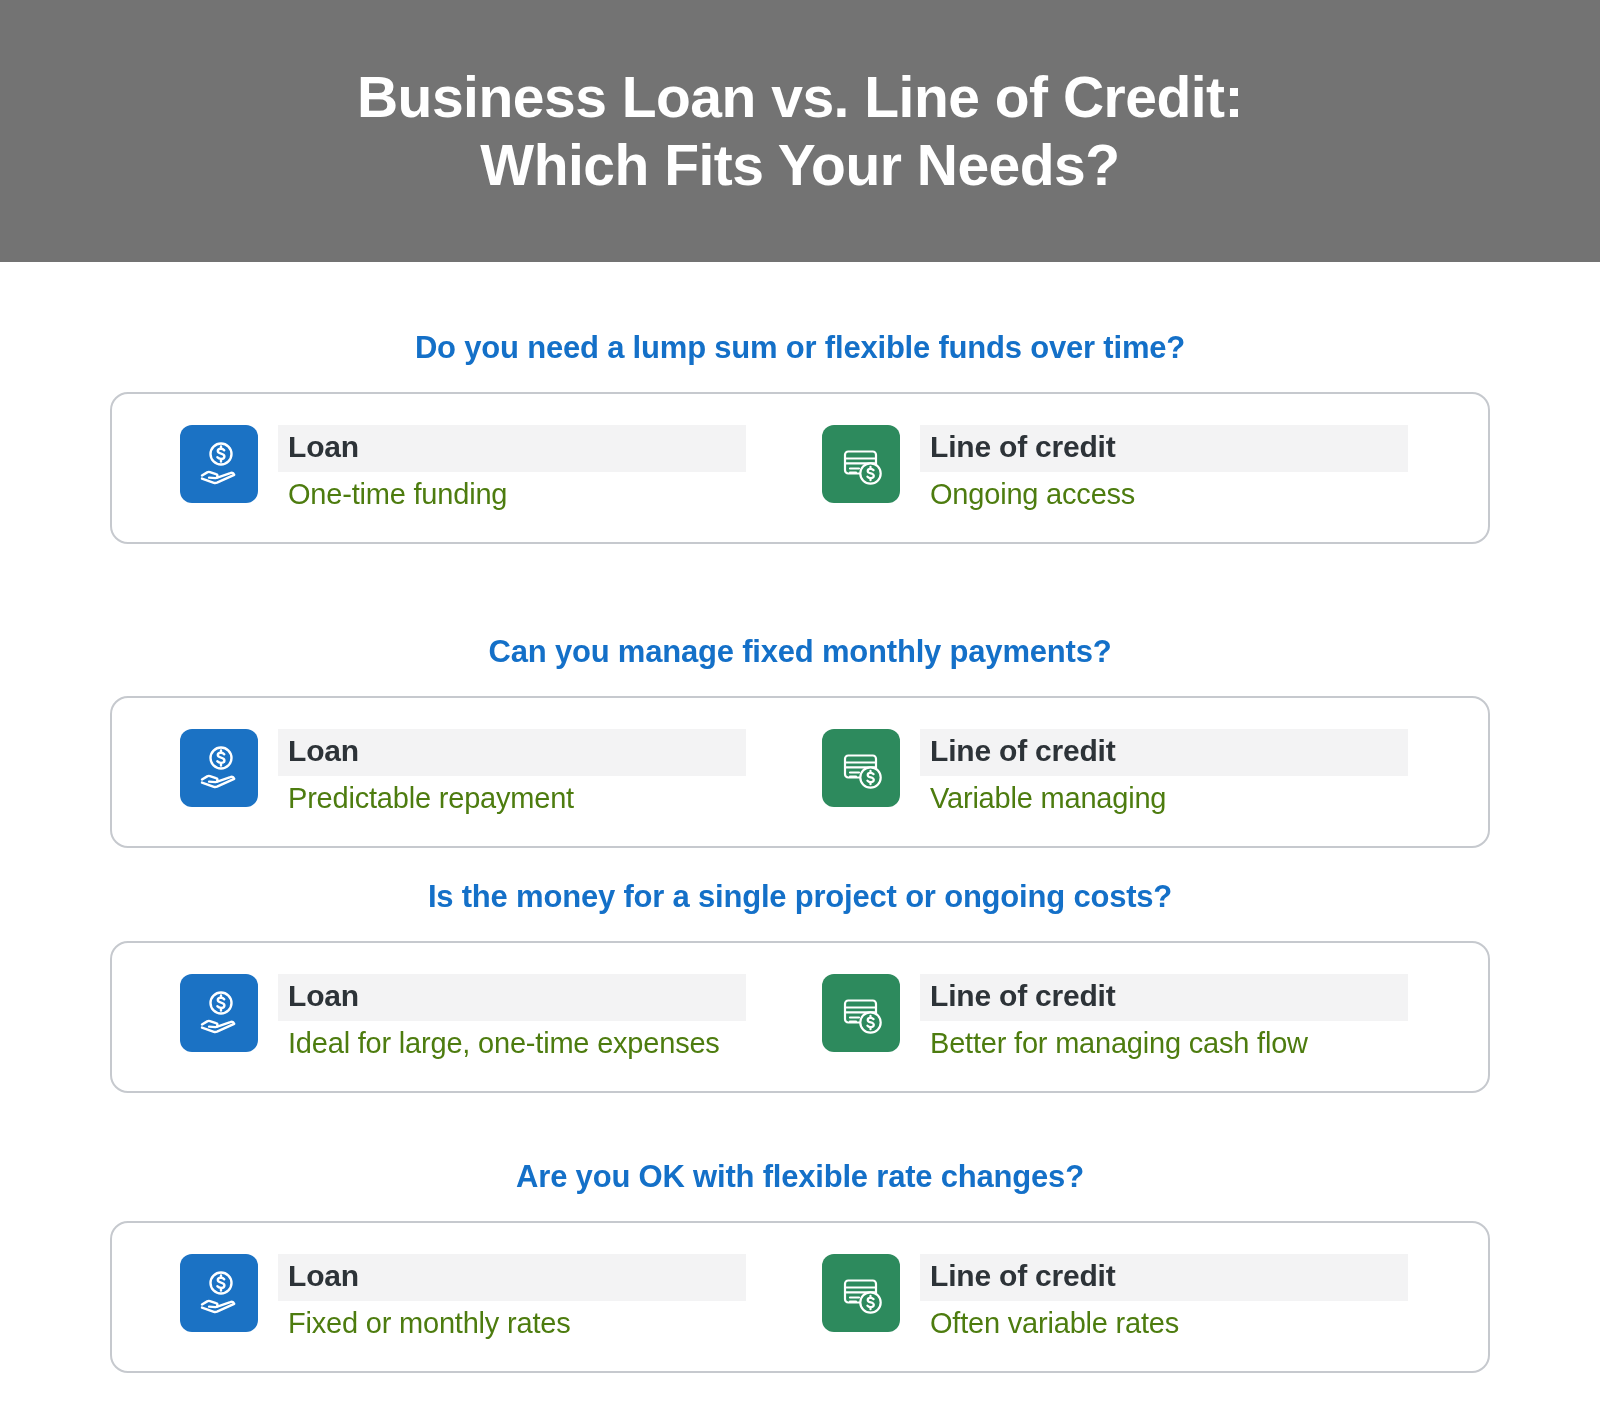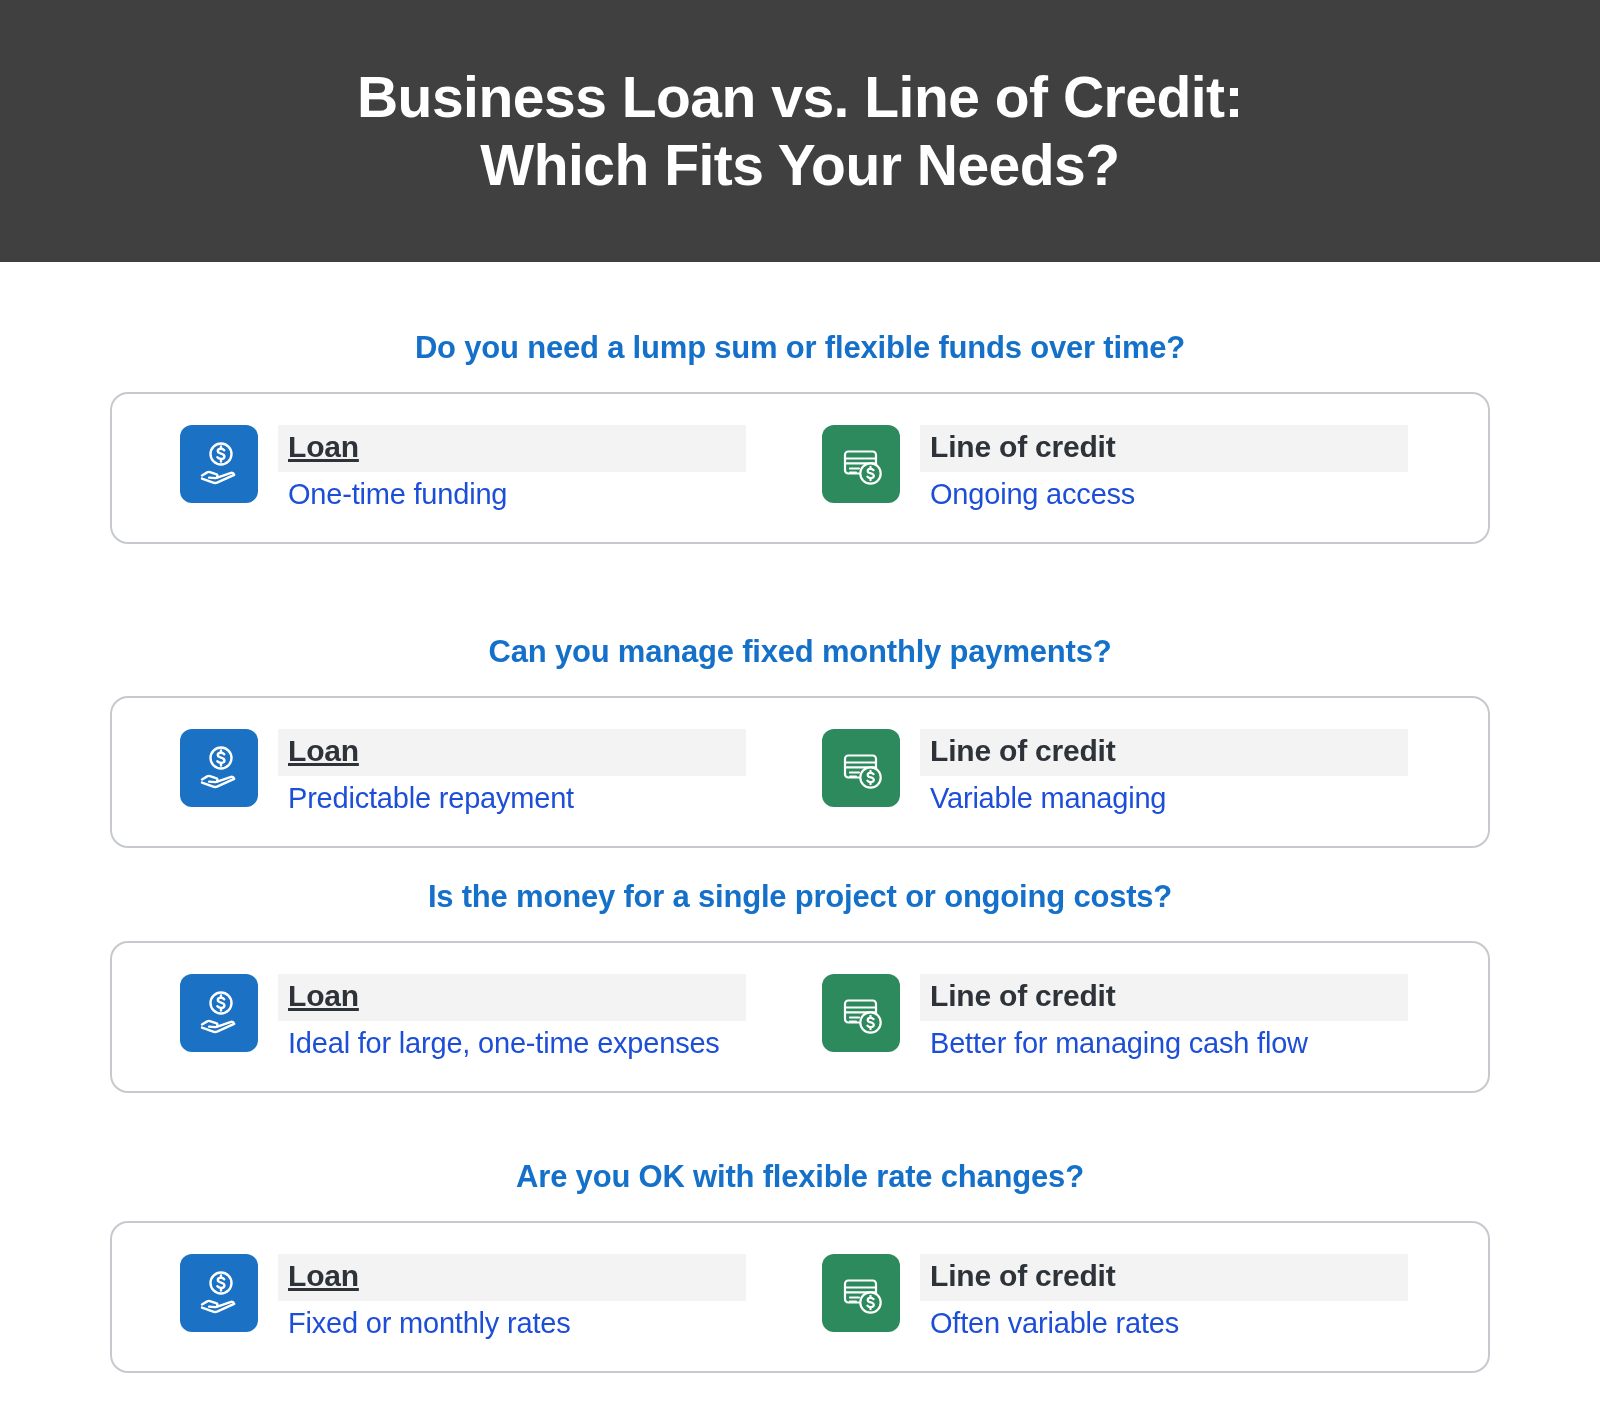--- a/index.html
+++ b/index.html
@@ -16,21 +16,21 @@
     position: relative;
     width: 1600px;
     height: 1408px;
     background: #ffffff;
   }
 
   
   .header {
     width: 1600px;
     height: 262px;
-    background: #404040;
+    background: #737373;
     display: flex;
     align-items: center;
     justify-content: center;
     text-align: center;
   }
 
   .header-title {
     color: #ffffff;
     font-size: 57px;
     font-weight: bold;
@@ -100,26 +100,26 @@
   .label-band {
     background: #F3F3F4;
     display: block;
     font-size: 30px;
     font-weight: bold;
     color: #2D3338;
     padding: 6px 10px 8px 10px;
     letter-spacing: -0.2px;
     line-height: 1.08;
   }
-  .band-loan { width: 468px; text-decoration: underline; }
+  .band-loan { width: 468px; }
   .band-loc  { width: 488px; }
 
   .desc {
     font-size: 29px;
-    color: #1d4ed8;
+    color: #4d7c0f;
     padding: 7px 0 0 10px;
     letter-spacing: -0.2px;
     line-height: 1.1;
     white-space: nowrap;
   }
 
   
   .q1 { margin-top: 68px; }
   .c1 { margin-top: 26px; height: 152px; }
 

